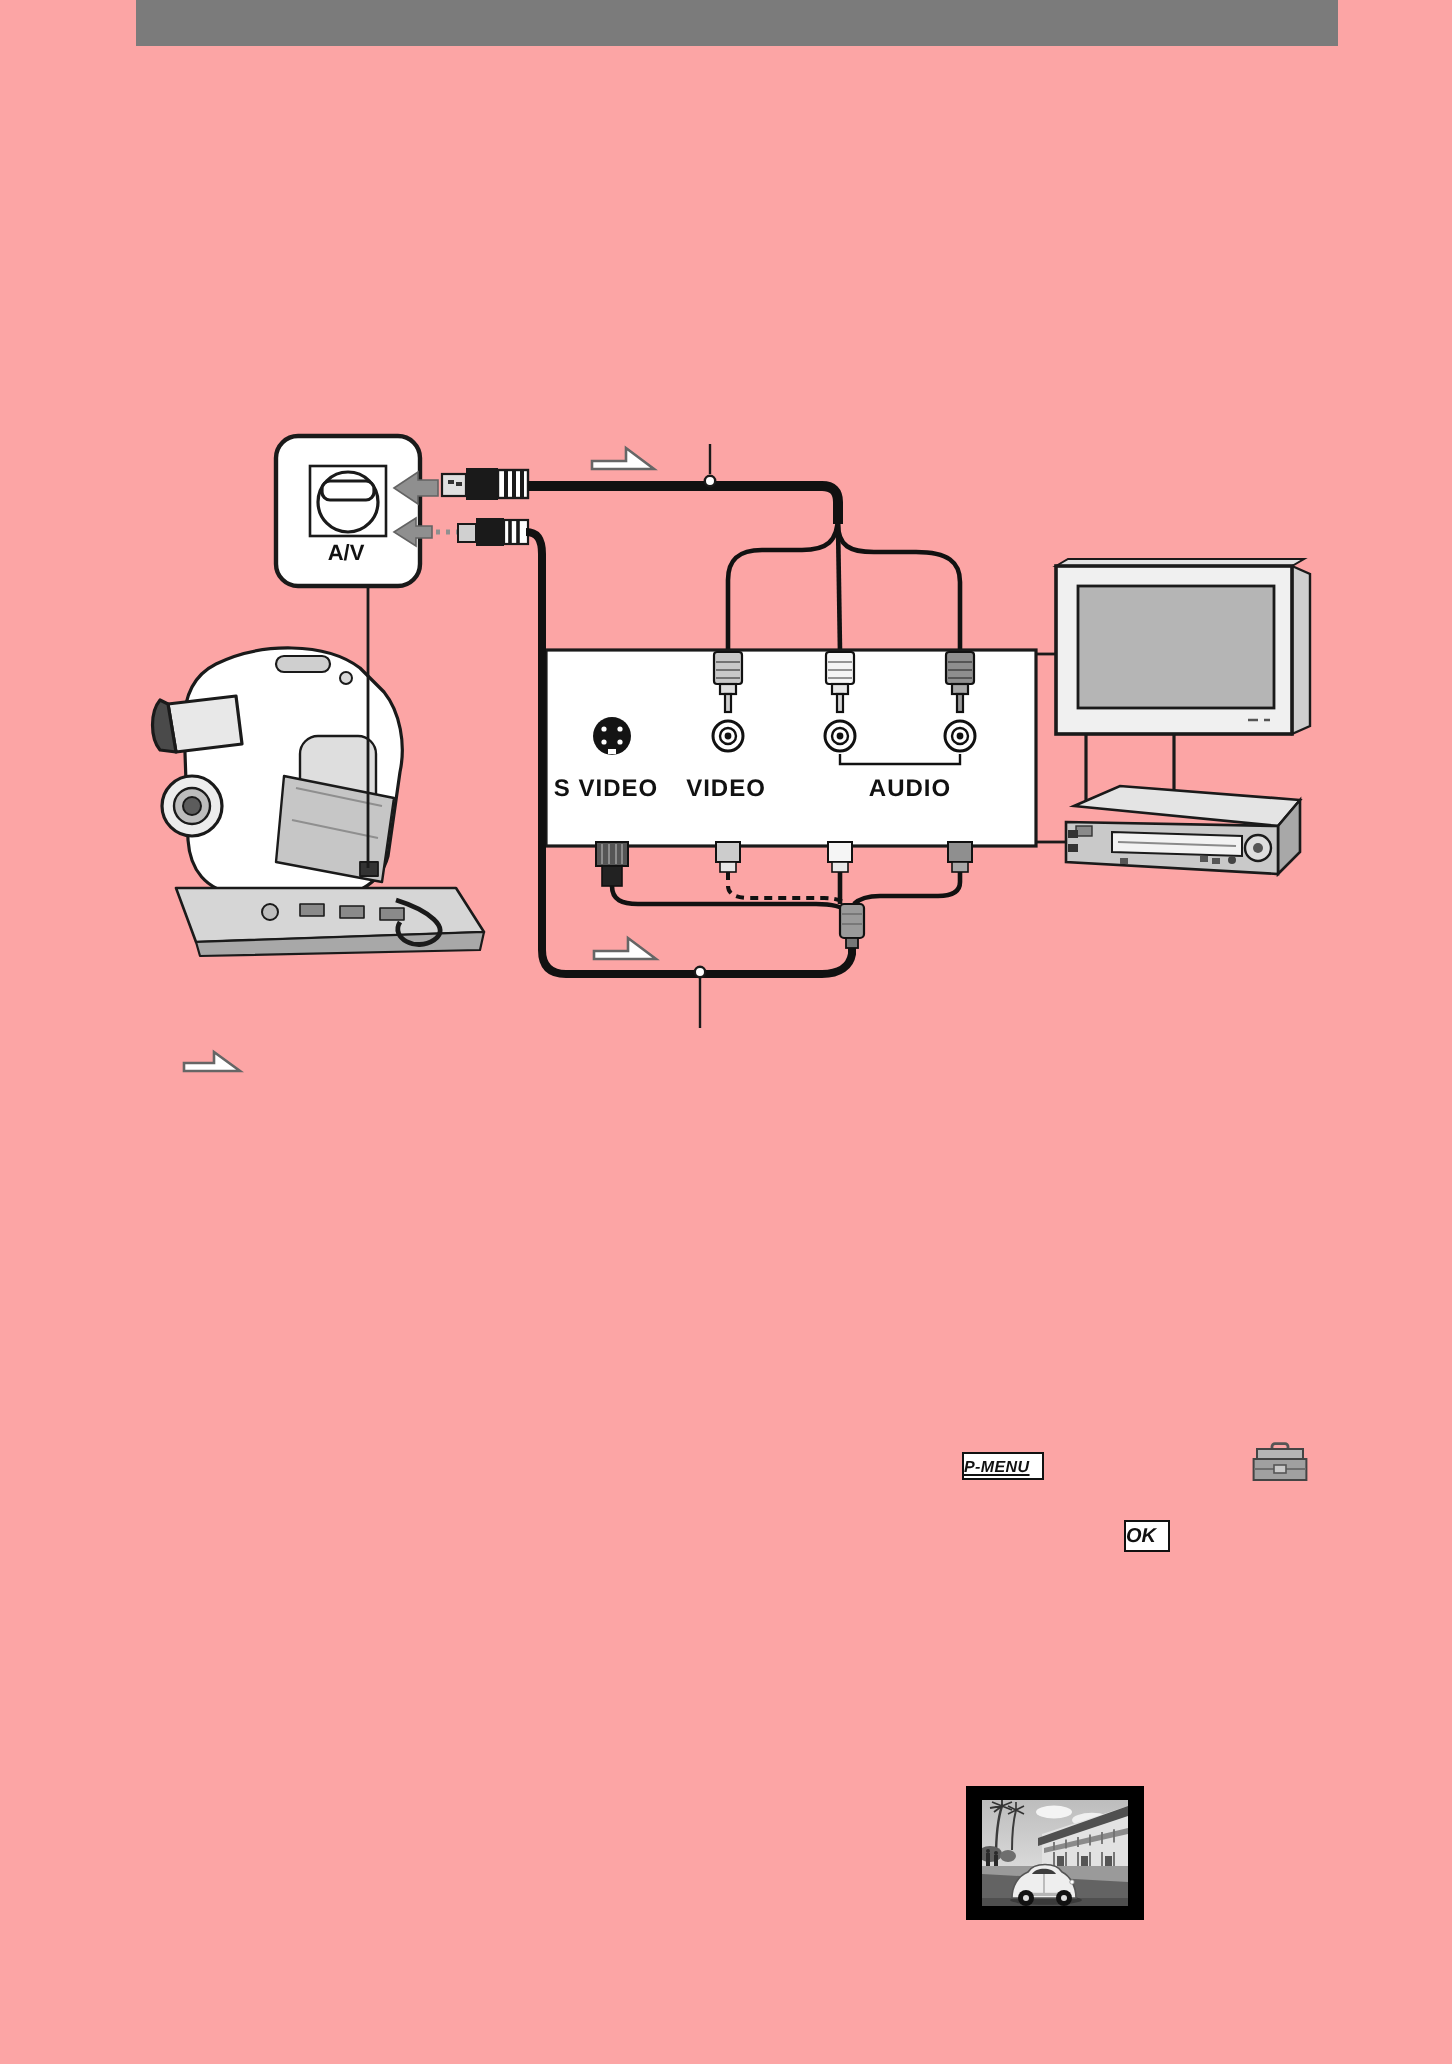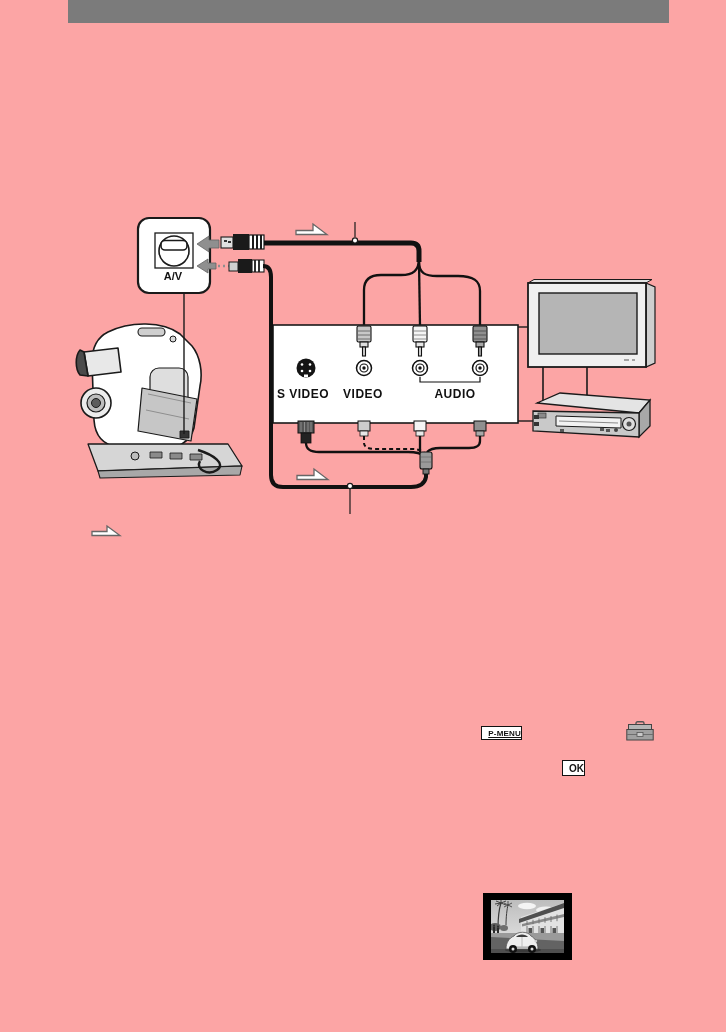--- a/index.html
+++ b/index.html
@@ -3,21 +3,21 @@
 <meta charset="utf-8">
 <style>
   html,body{margin:0;padding:0;background:#fff;}
   .page{position:relative;width:726px;height:1032px;background:#fca5a5;overflow:hidden;
         font-family:"Liberation Sans",sans-serif;padding-left:28px;}
   .top-bar{position:absolute;left:68px;top:0;width:601px;height:23px;background:#7b7b7b;}
   .diagram-svg{position:absolute;left:0;top:0;width:726px;height:1032px;}
   .panel-label{font:bold 12px "Liberation Sans",sans-serif;letter-spacing:.5px;fill:#111;}
   .av-label{font:bold 11px "Liberation Sans",sans-serif;fill:#111;}
   .badge{position:absolute;box-sizing:border-box;border:1.5px solid #111;background:#fff;color:#111;
-         display:flex;align-items:center;justify-content:flex-end;font-weight:bold;}
+         display:flex;align-items:center;justify-content:flex-start;font-weight:bold;font-style:italic;}
   .badge-pmenu{left:481px;top:726px;width:41px;height:14px;font-size:8px;letter-spacing:.2px;}
   .badge-pmenu span{text-decoration:underline;}
   .badge-ok{left:562px;top:760px;width:23px;height:16px;font-size:10px;}
   .toolbox{position:absolute;left:626px;top:721px;width:28px;height:20px;}
   .photo{position:absolute;left:483px;top:893px;width:89px;height:67px;}
 </style>
 </head>
 <body>
 
 <div class="page">

